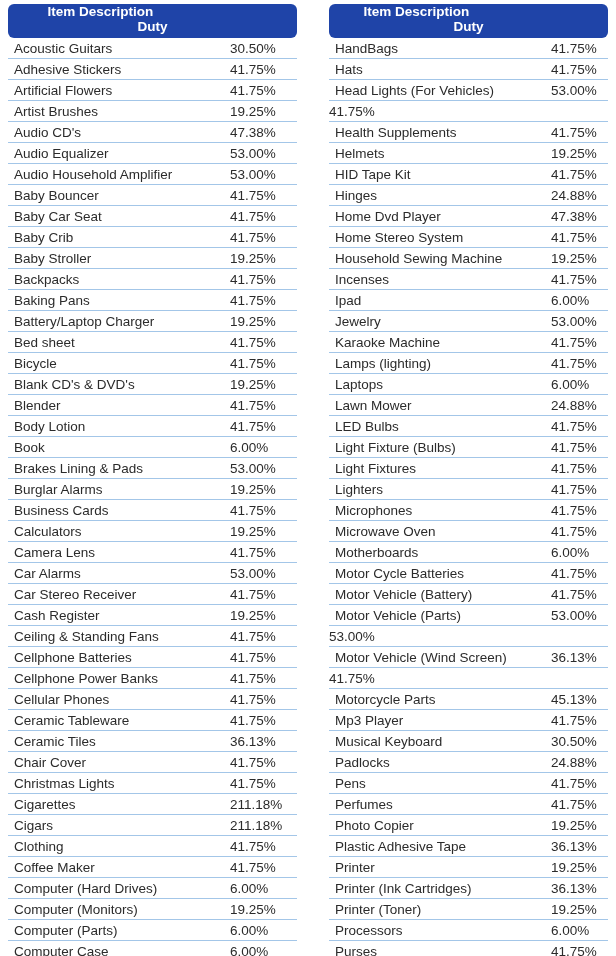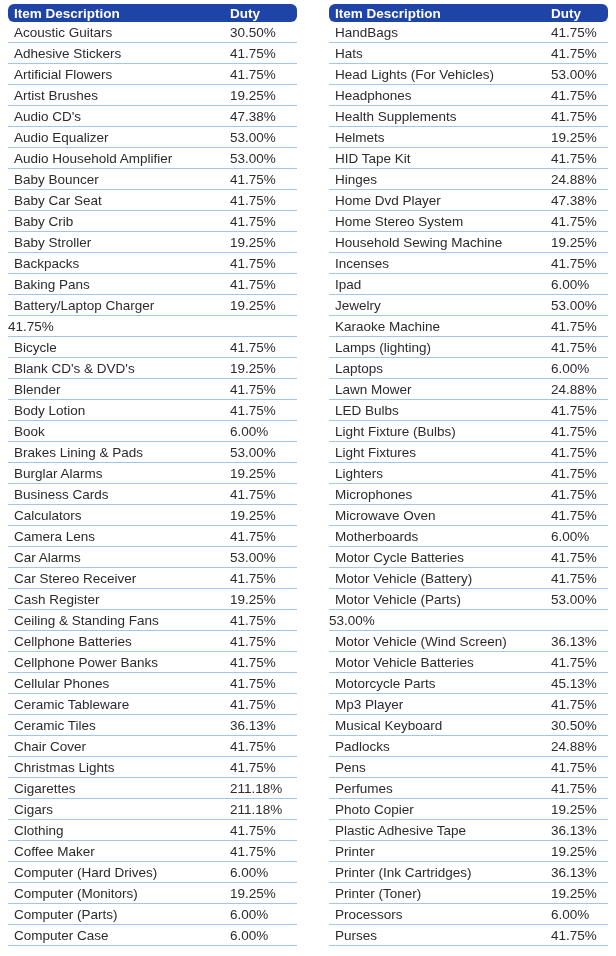--- a/index.html
+++ b/index.html
@@ -20,26 +20,27 @@
     box-sizing: border-box;
   }
   .duty-table {
     flex: 0 0 auto;
   }
   .t-left  { width: 289px; }
   .t-right { width: 279px; }
   .thead {
     display: flex;
     align-items: center;
-    height: 18px;
+    height: 34px;
     background: var(--header-bg, #1f44a8);
     border-radius: 6px;
     color: var(--header-text, #ffffff);
     font-weight: bold;
     font-size: 13.5px;
+    flex-direction: column;
   }
   .th-item {
     width: 216px;
     padding-left: 6px;
     box-sizing: content-box;
   }
   .th-duty { flex: 1; }
   .tbody { }
   .tr {
     display: flex;
@@ -123,20 +124,21 @@
         </div>
         <div class="tr">
           <div class="td-item">Baking Pans</div>
           <div class="td-duty">41.75%</div>
         </div>
         <div class="tr">
           <div class="td-item">Battery/Laptop Charger</div>
           <div class="td-duty">19.25%</div>
         </div>
         <div class="tr">
+          <div class="td-item">Bed sheet</div>
           <div class="td-duty">41.75%</div>
         </div>
         <div class="tr">
           <div class="td-item">Bicycle</div>
           <div class="td-duty">41.75%</div>
         </div>
         <div class="tr">
           <div class="td-item">Blank CD's &amp; DVD's</div>
           <div class="td-duty">19.25%</div>
         </div>
@@ -263,21 +265,20 @@
         </div>
         <div class="tr">
           <div class="td-item">Hats</div>
           <div class="td-duty">41.75%</div>
         </div>
         <div class="tr">
           <div class="td-item">Head Lights (For Vehicles)</div>
           <div class="td-duty">53.00%</div>
         </div>
         <div class="tr">
-          <div class="td-item">Headphones</div>
           <div class="td-duty">41.75%</div>
         </div>
         <div class="tr">
           <div class="td-item">Health Supplements</div>
           <div class="td-duty">41.75%</div>
         </div>
         <div class="tr">
           <div class="td-item">Helmets</div>
           <div class="td-duty">19.25%</div>
         </div>
@@ -370,21 +371,20 @@
           <div class="td-duty">53.00%</div>
         </div>
         <div class="tr">
           <div class="td-duty">53.00%</div>
         </div>
         <div class="tr">
           <div class="td-item">Motor Vehicle (Wind Screen)</div>
           <div class="td-duty">36.13%</div>
         </div>
         <div class="tr">
-          <div class="td-item">Motor Vehicle Batteries</div>
           <div class="td-duty">41.75%</div>
         </div>
         <div class="tr">
           <div class="td-item">Motorcycle Parts</div>
           <div class="td-duty">45.13%</div>
         </div>
         <div class="tr">
           <div class="td-item">Mp3 Player</div>
           <div class="td-duty">41.75%</div>
         </div>

